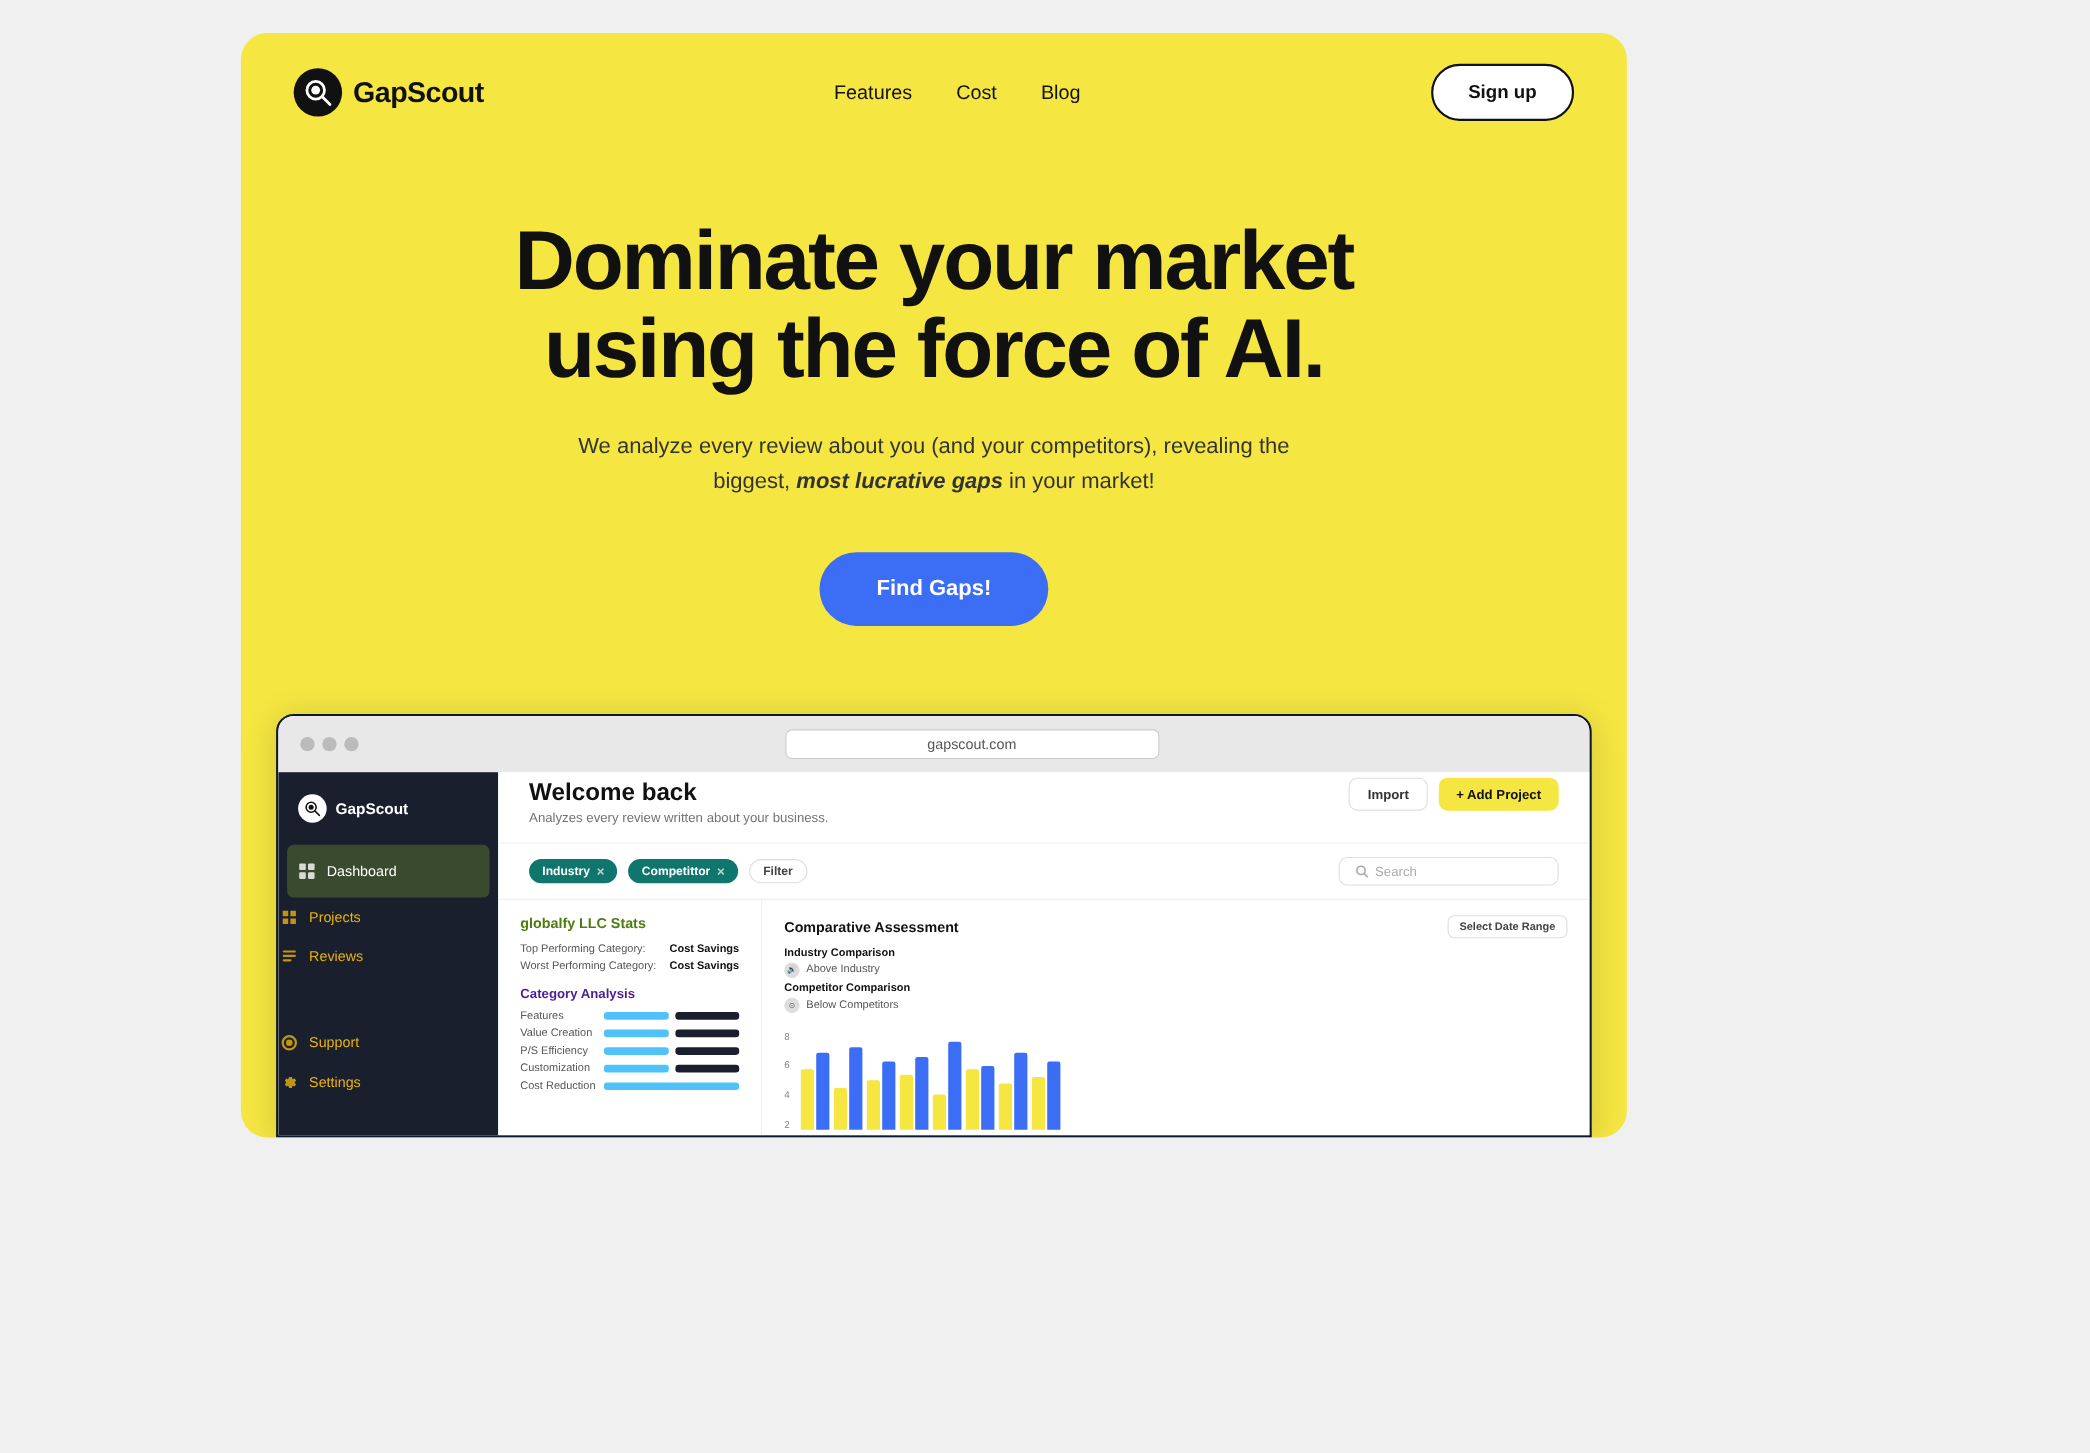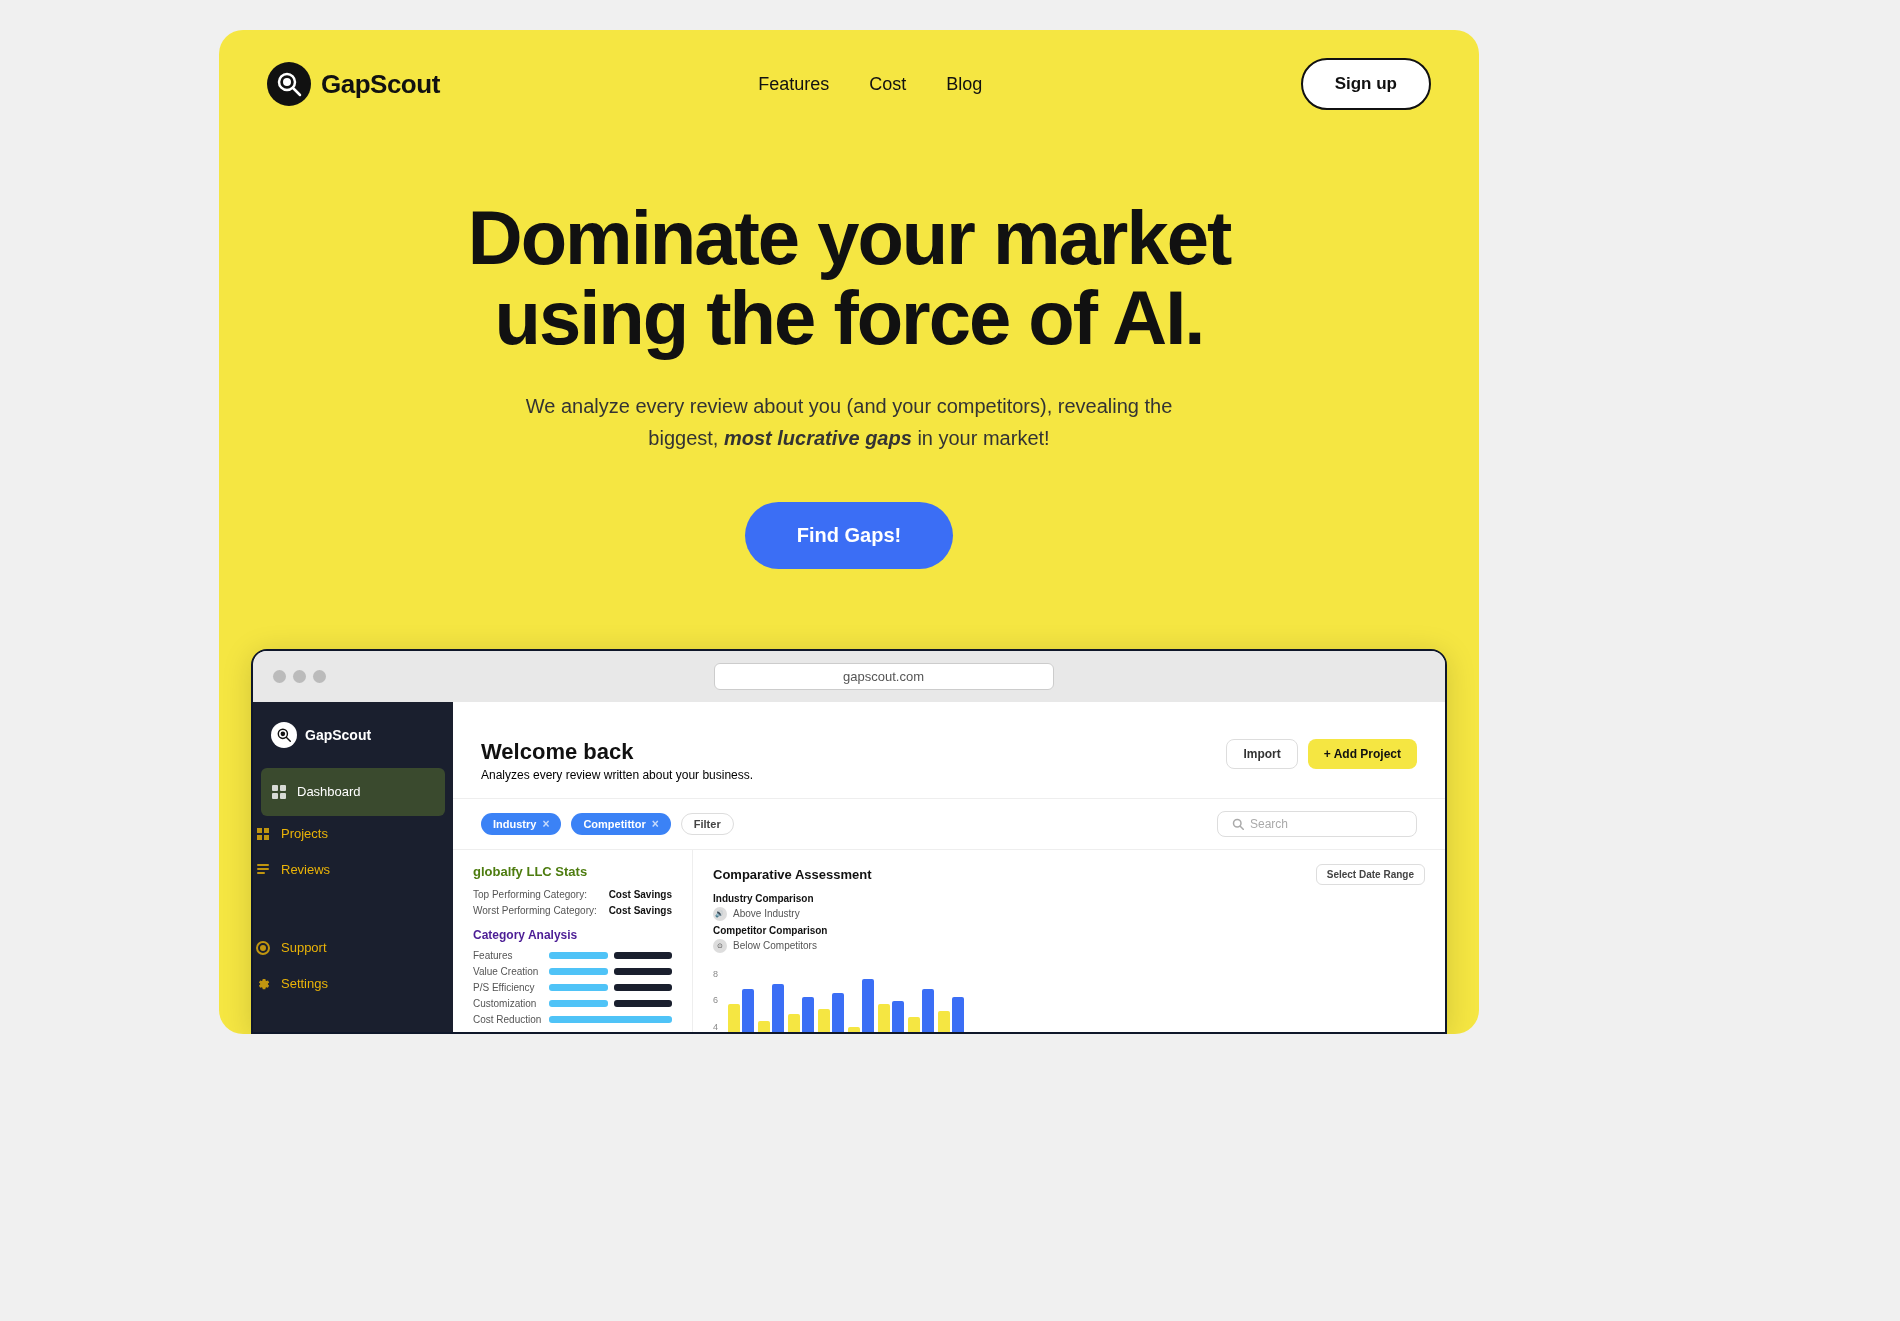--- a/index.html
+++ b/index.html
@@ -244,36 +244,36 @@
 
     
     .main-panel {
       flex: 1;
       background: #f9f9f9;
       overflow: hidden;
     }
 
     .panel-header {
       background: #fff;
-      padding: 37px 28px 16px;
+      padding: 5px 28px 16px;
       border-bottom: 1px solid #eee;
       display: flex;
       justify-content: space-between;
       align-items: flex-start;
     }
 
     .panel-title {
       font-size: 22px;
       font-weight: 800;
       color: #111;
     }
 
     .panel-subtitle {
       font-size: 12px;
-      color: #000000;
+      color: #737373;
       margin-top: 3px;
     }
 
     .panel-actions {
       display: flex;
       gap: 10px;
       align-items: center;
     }
 
     .btn-import {
@@ -307,21 +307,21 @@
     .filter-row {
       background: #fff;
       padding: 12px 28px;
       display: flex;
       align-items: center;
       gap: 10px;
       border-bottom: 1px solid #eee;
     }
 
     .filter-tag {
-      background: #3b82f6;
+      background: #0f766e;
       color: #fff;
       border-radius: 20px;
       padding: 4px 12px;
       font-size: 11px;
       font-weight: 600;
       display: flex;
       align-items: center;
       gap: 6px;
       cursor: pointer;
     }

